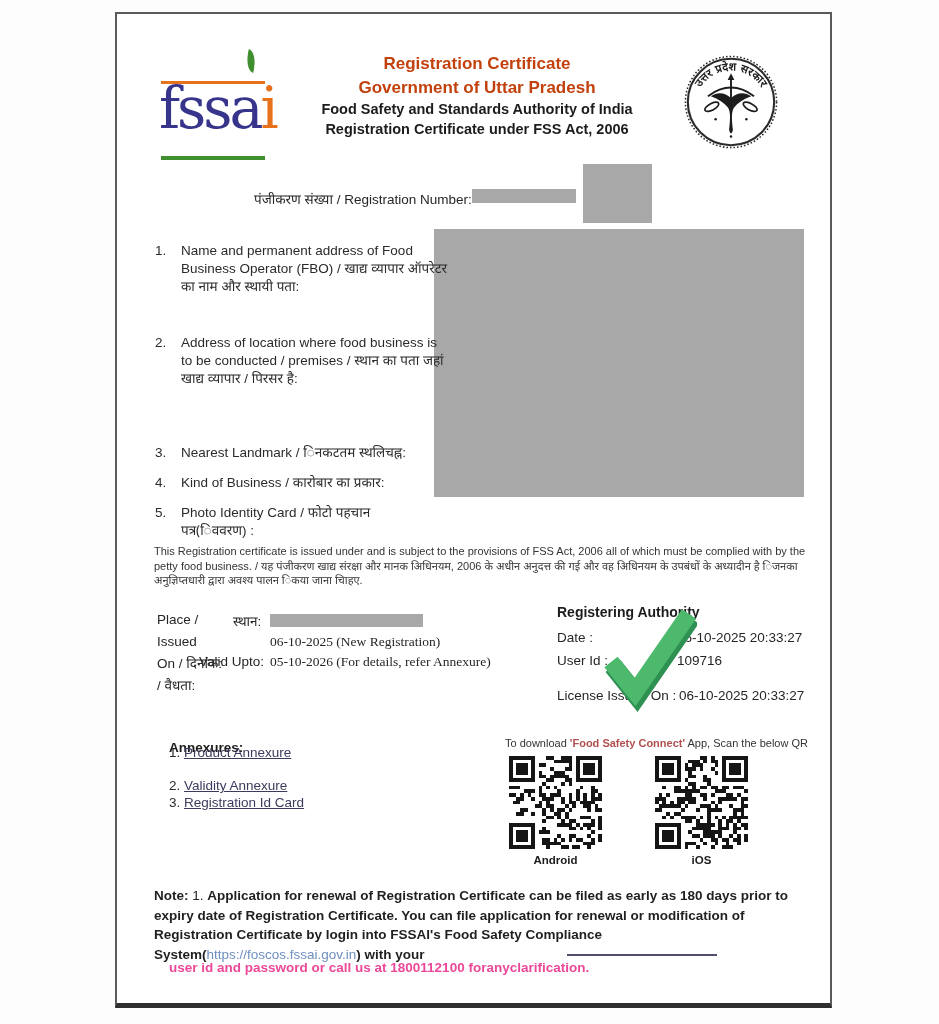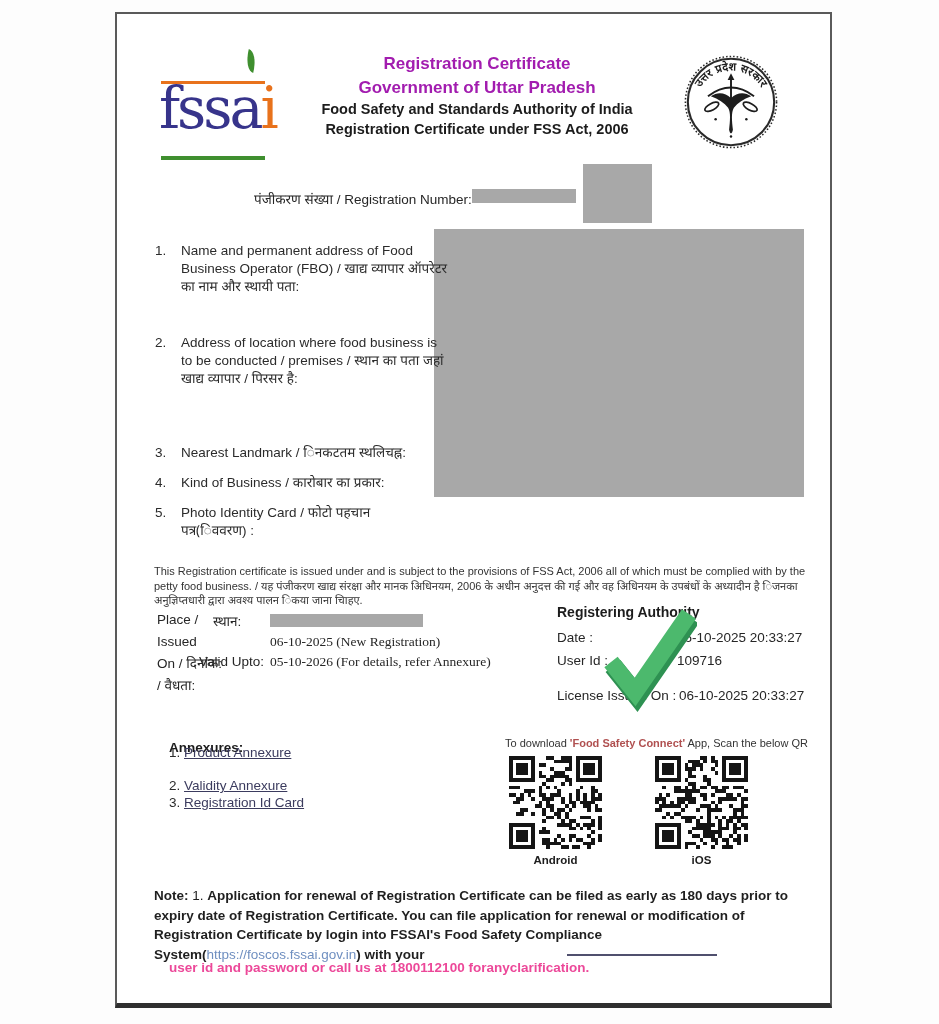--- a/index.html
+++ b/index.html
@@ -16,37 +16,37 @@
   .fssai-logo { left:42px; top:36px; width:110px; height:114px; }
   .fssai-bar-top { position:absolute; left:2px; top:31px; width:104px; height:3px; background:var(--logo-orange); }
   .fssai-bar-bottom { position:absolute; left:2px; bottom:4px; width:104px; height:4px; background:var(--logo-green); }
   .fssai-text { position:absolute; left:0; top:8px; width:110px; text-align:center;
     font-family:"DejaVu Serif","Liberation Serif",serif; font-size:57px; line-height:100px; }
   .fssai-main { color:var(--logo-indigo); letter-spacing:-3px; }
   .fssai-i { color:var(--logo-orange); letter-spacing:-3px; }
   .fssai-leaf { position:absolute; right:13px; top:0px; width:10px; height:22px; background:var(--logo-green);
     border-radius:0 100% 0 100%; transform:rotate(14deg); }
   .title-block { left:150px; top:38px; width:420px; text-align:center; }
-  .title-lg { font-size:17px; font-weight:700; line-height:24px; color:#a21caf; }
+  .title-lg { font-size:17px; font-weight:700; line-height:24px; color:#c2410c; }
   .title-sm { font-size:14.5px; font-weight:700; line-height:19.5px; color:#1c1c1c; }
   .seal { left:566px; top:40px; width:96px; height:96px; }
 
   
   .redact { background:var(--redaction-gray); }
 
   
   .regnum-label { left:137px; top:176px; font-size:13.5px; color:#262626; }
 
   
   .item { display:flex; font-size:13.5px; line-height:18px; color:#2b2b2b; }
   .item .num { width:26px; flex:0 0 26px; }
   .item .txt { width:268px; }
 
   
-  .fineprint { left:37px; top:530px; width:652px; font-size:11px; line-height:14.5px; color:#333;margin-top:20px; }
+  .fineprint { left:37px; top:530px; width:652px; font-size:11px; line-height:14.5px; color:#333; }
 
   
   .issue-block { left:40px; top:598px; width:400px; height:90px; font-size:13.5px; color:#262626; }
   .issue-block .lab { position:absolute; }
   .issue-val { position:absolute; left:113px; white-space:nowrap;font-family:Liberation Serif, serif; }
 
   
   .ra-block { left:440px; top:590px; width:270px; font-size:13.5px; color:#262626; }
   .ra-heading { position:absolute; left:0; top:0; font-size:14px; font-weight:700; color:#1c1c1c; }
   .ra-row-label { position:absolute; left:0; white-space:nowrap; }
@@ -144,21 +144,21 @@
     </div>
     <div class="abs item" style="left:38px; top:490px;">
       <span class="num">5.</span>
       <span class="txt" style="width:225px;">Photo Identity Card / फोटो पहचान पत्र(िववरण) :</span>
     </div>
 
     <div class="abs fineprint">This Registration certificate is issued under and is subject to the provisions of FSS Act, 2006 all of which must be complied with by the petty food business. / यह पंजीकरण खाद्य संरक्षा और मानक अिधिनयम, 2006 के अधीन अनुदत्त की गई और वह अिधिनयम के उपबंधों के अध्यादीन है िजनका अनुज्ञिप्तधारी द्वारा अवश्य पालन िकया जाना चािहए.</div>
 
     <div class="abs issue-block">
       <span class="lab" style="left:0; top:0;">Place /</span>
-      <span class="lab" style="left:56px; top:0;">स्थान:</span>
+      <span class="lab" style="left:76px; top:0;">स्थान:</span>
       <span class="abs redact" style="left:113px; top:2px; width:153px; height:13px;"></span>
       <span class="lab" style="left:0; top:22px;">Issued</span>
       <span class="issue-val" style="top:22px;">06-10-2025 (New Registration)</span>
       <span class="lab" style="left:0; top:42px;">On / दिनांक:</span>
       <span class="lab" style="left:42px; top:42px;">Valid Upto:</span>
       <span class="issue-val" style="top:42px;">05-10-2026 (For details, refer Annexure)</span>
       <span class="lab" style="left:0; top:64px;">/ वैधता:</span>
     </div>
 
     <div class="abs ra-block">

